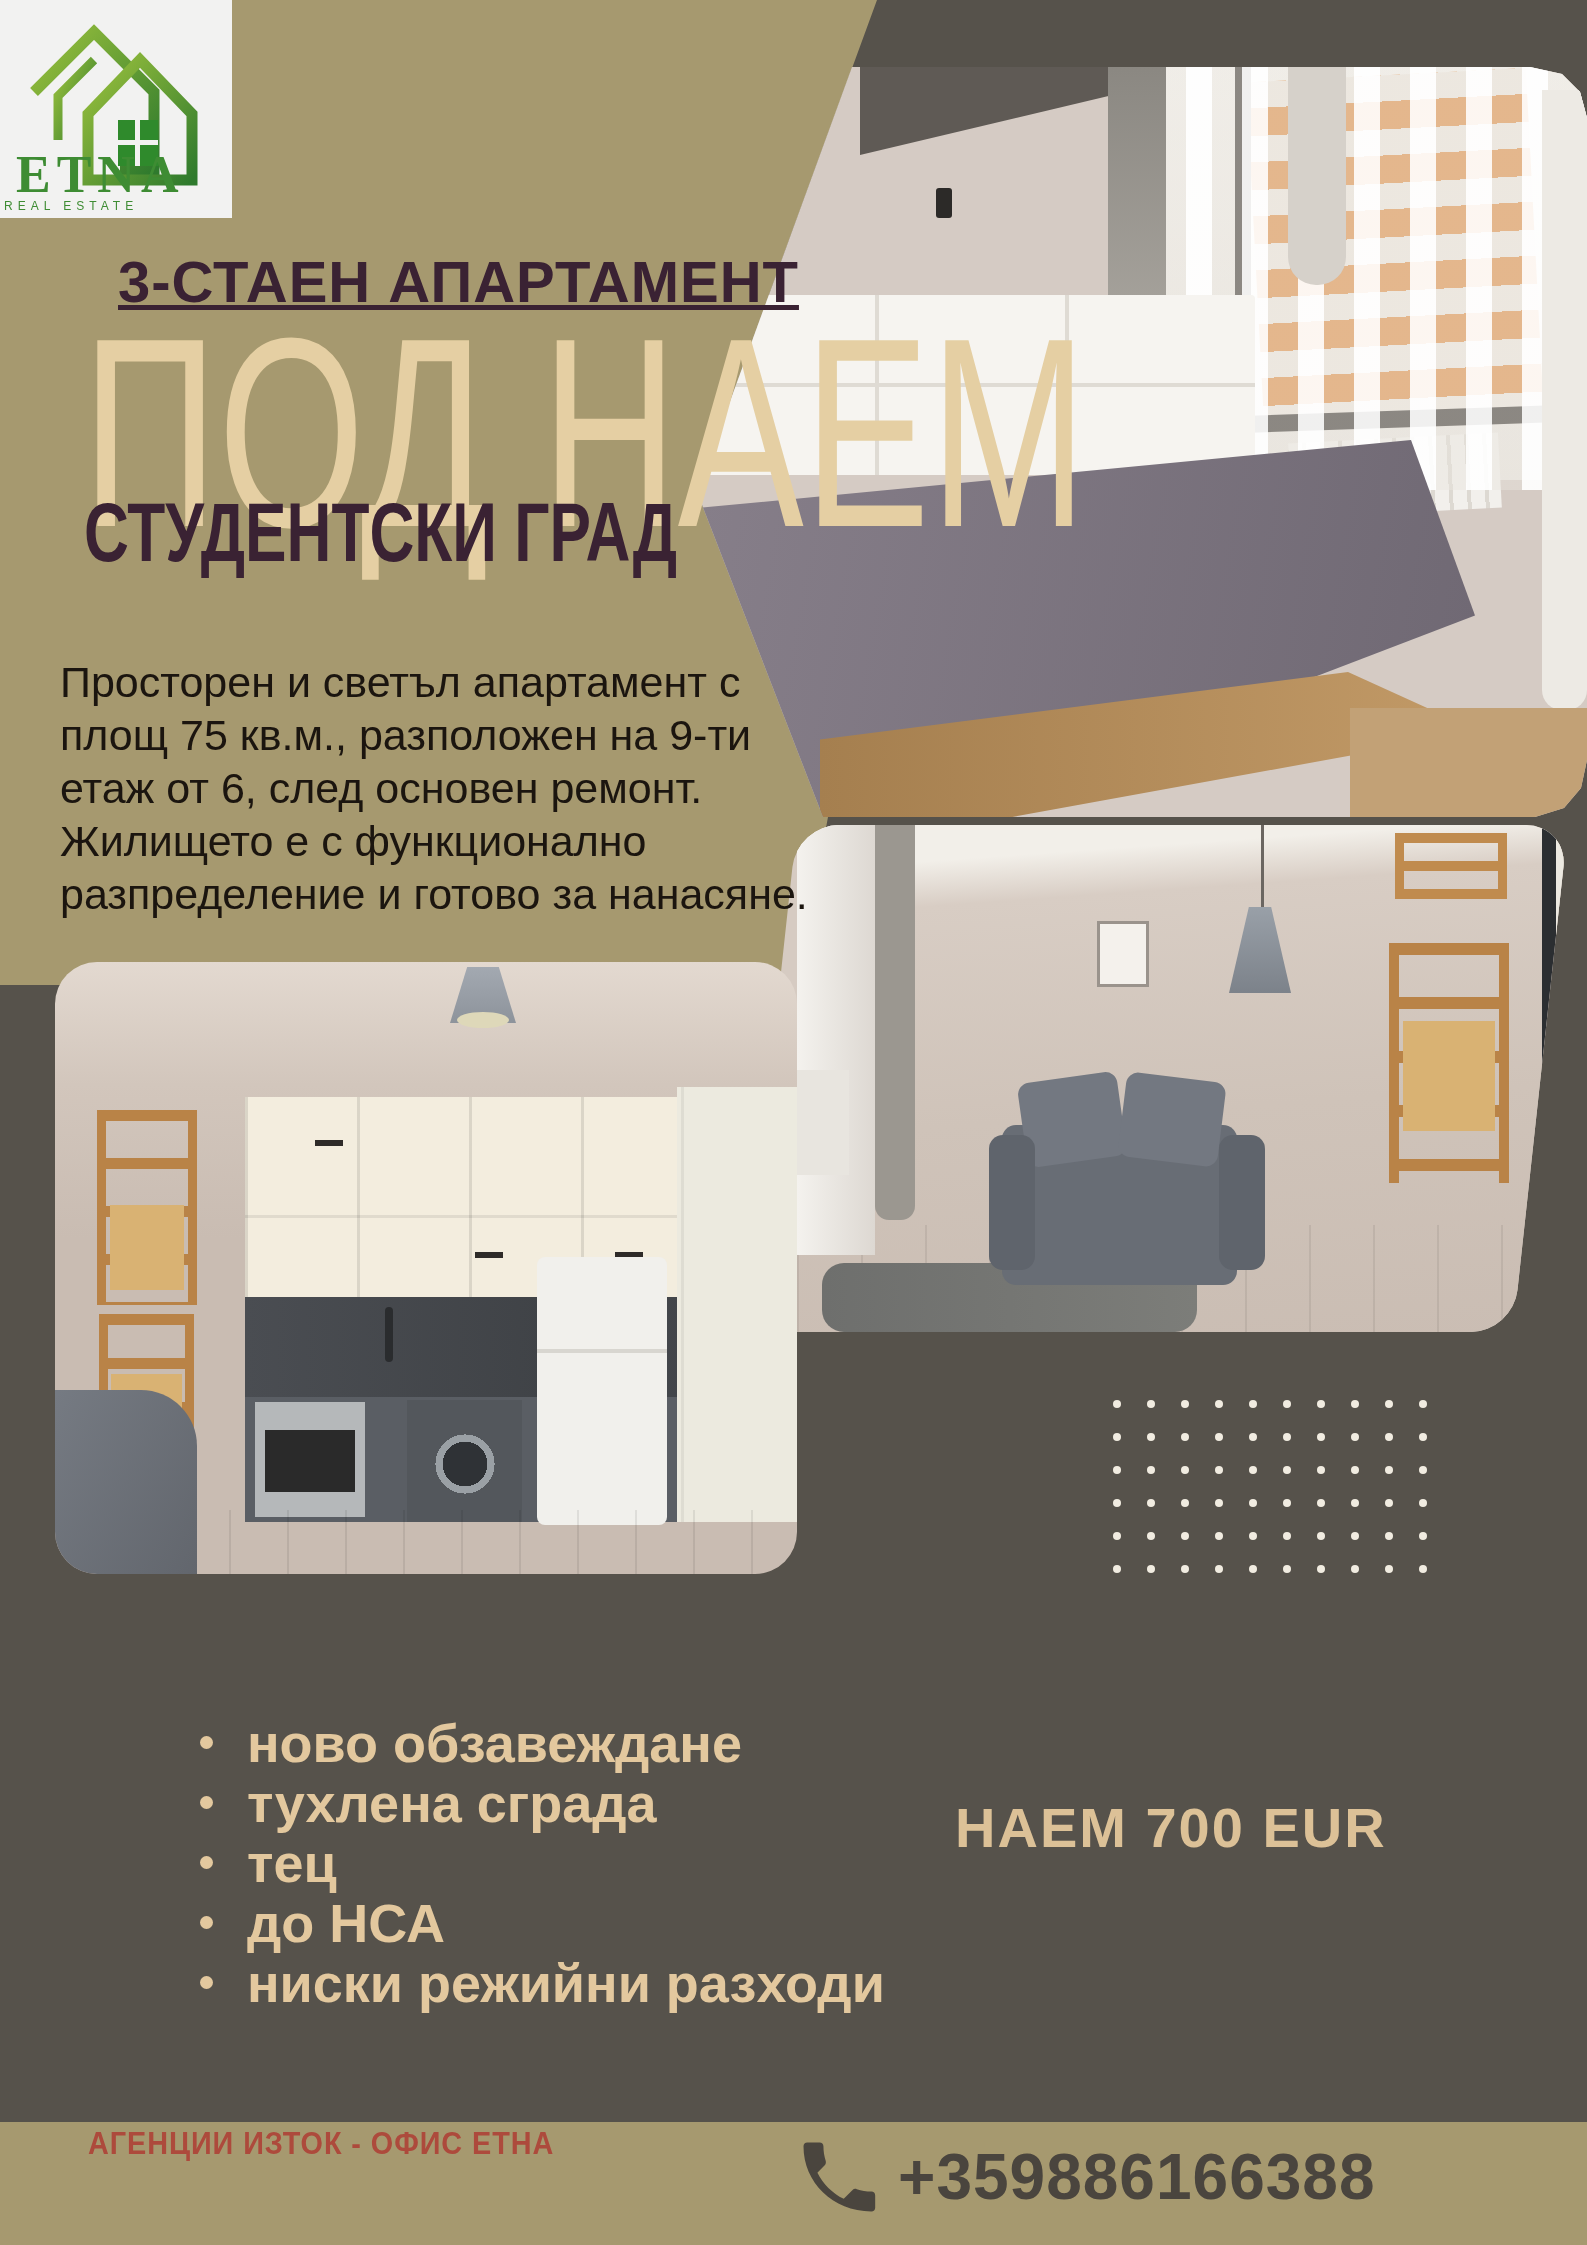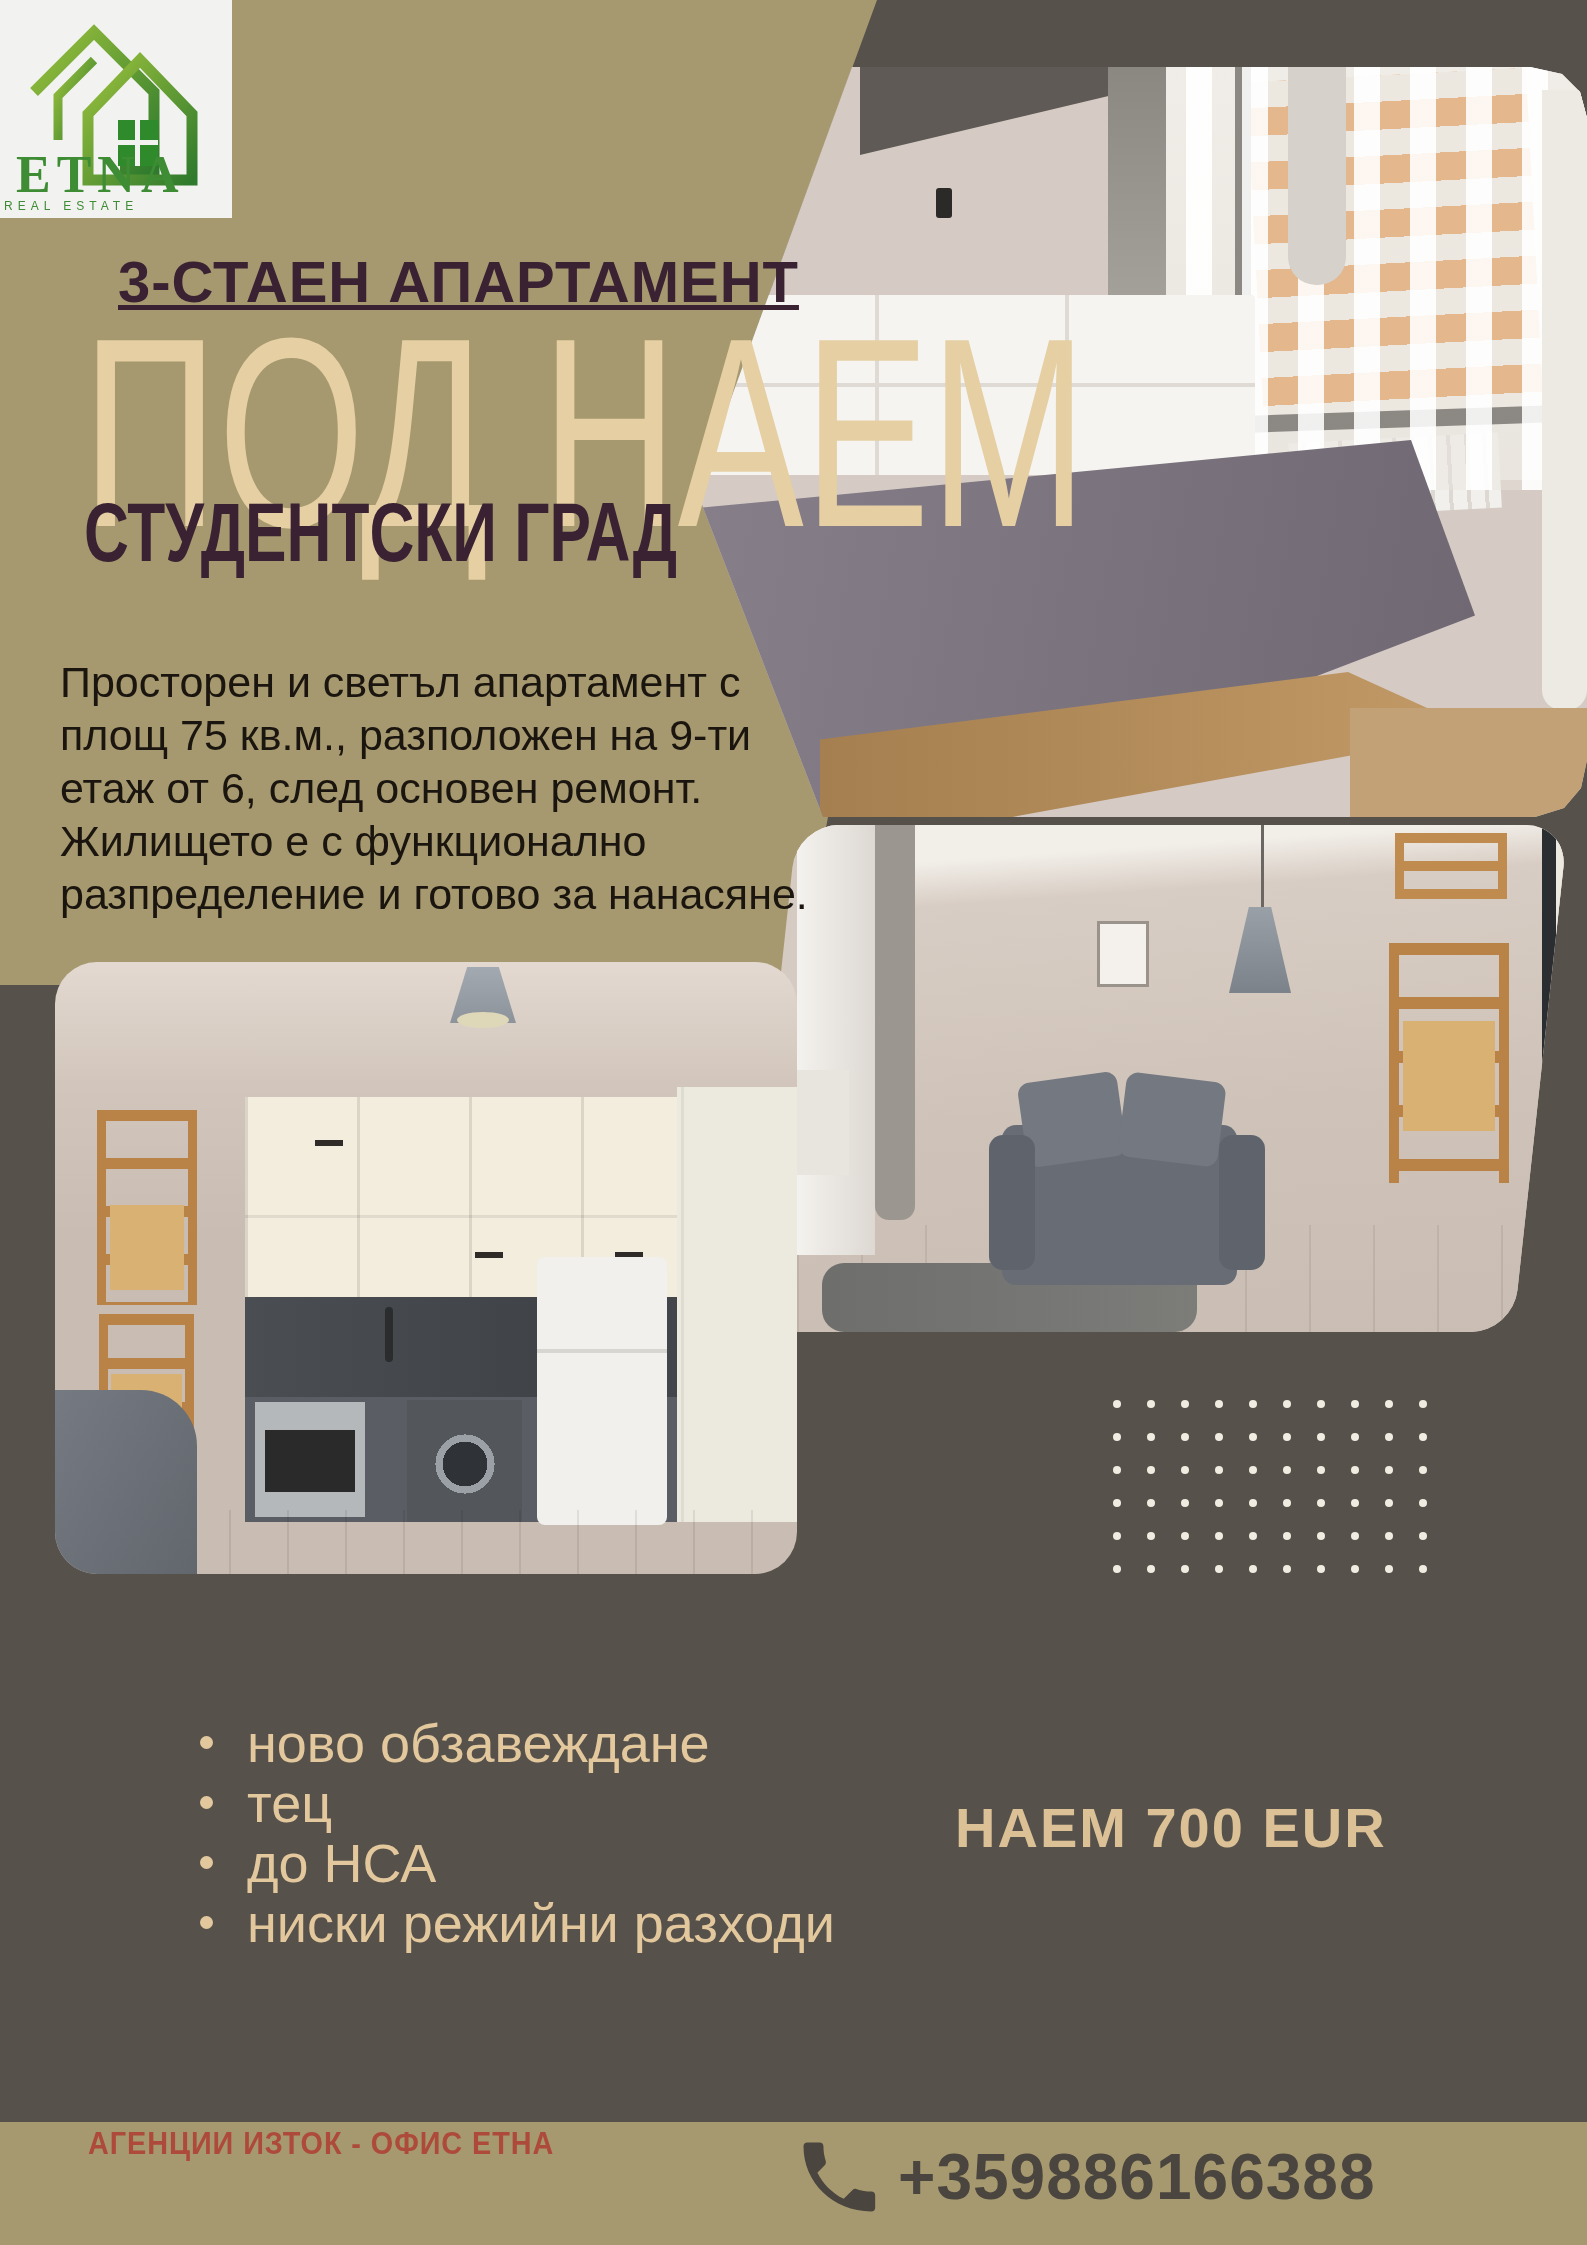--- a/index.html
+++ b/index.html
@@ -255,24 +255,28 @@
     <span class="dot"></span>
     <span class="dot"></span>
     <span class="dot"></span>
     <span class="dot"></span>
     <span class="dot"></span>
     <span class="dot"></span>
     <span class="dot"></span>
     <span class="dot"></span>
   </div>
 
-<ul class="abs features" style="list-style:none;margin:0;padding:0;">
+<ul class="abs features" style="list-style:none;margin:0;padding:0;font-weight:bold;">
   <li class="feature">
     <span class="bullet"></span>
     <span class="ftext">ново обзавеждане</span>
+    </li>
+  <li class="feature">
+    <span class="bullet"></span>
+    <span class="ftext">тухлена сграда</span>
     </li>
   <li class="feature">
     <span class="bullet"></span>
     <span class="ftext">тец</span>
     </li>
   <li class="feature">
     <span class="bullet"></span>
     <span class="ftext">до НСА</span>
     </li>
   <li class="feature">

